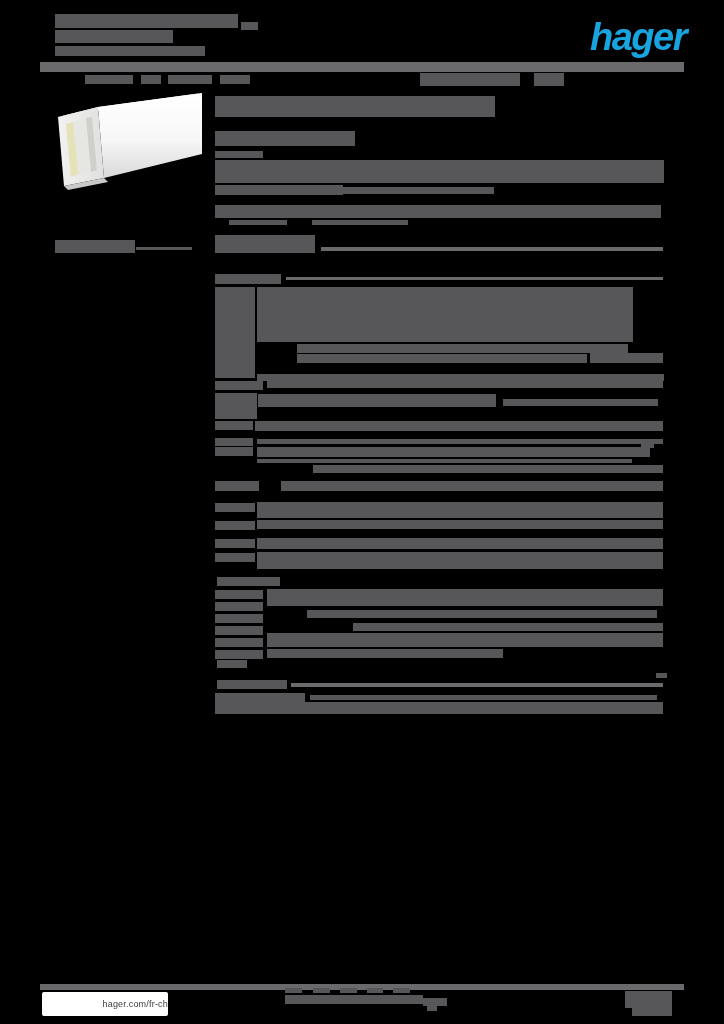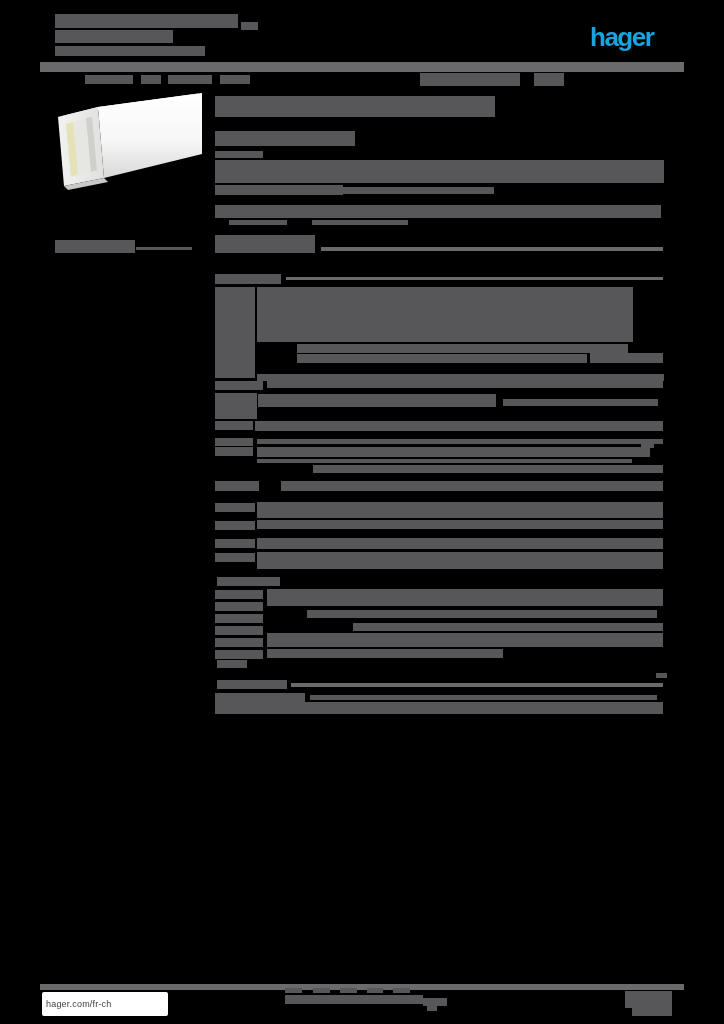--- a/index.html
+++ b/index.html
@@ -7,32 +7,33 @@
     position:relative;
     width:724px;height:1024px;
     background:#000;
     overflow:hidden;
     font-family:"Liberation Sans", sans-serif;
   }
   .blob{position:absolute;}
   
   #logo{
     position:absolute;left:590px;top:22px;width:80px;height:34px;
-    font-weight:bold;font-size:26px;line-height:30px;letter-spacing:-1.5px;
+    font-weight:bold;font-size:38px;line-height:30px;letter-spacing:-1.5px;
     color:#18a4de;
+    font-style:italic;
   }
   
   #product-photo{position:absolute;left:52px;top:90px;width:156px;height:104px;}
   
   #footer-site{
     position:absolute;left:42px;top:992px;width:126px;height:24px;
     background:#ffffff;border-radius:2px;
     display:flex;align-items:center;
     padding-left:4px;box-sizing:border-box;
-    font-size:9px;color:#3d3d40;letter-spacing:0.2px;
+    font-size:9px;color:#3d3d40;letter-spacing:0.2px;justify-content:flex-end;
   }
 </style>
 </head>
 <body>
 
 <div id="canvas">
 
   <div id="logo">
     <span>hager</span>
   </div>

